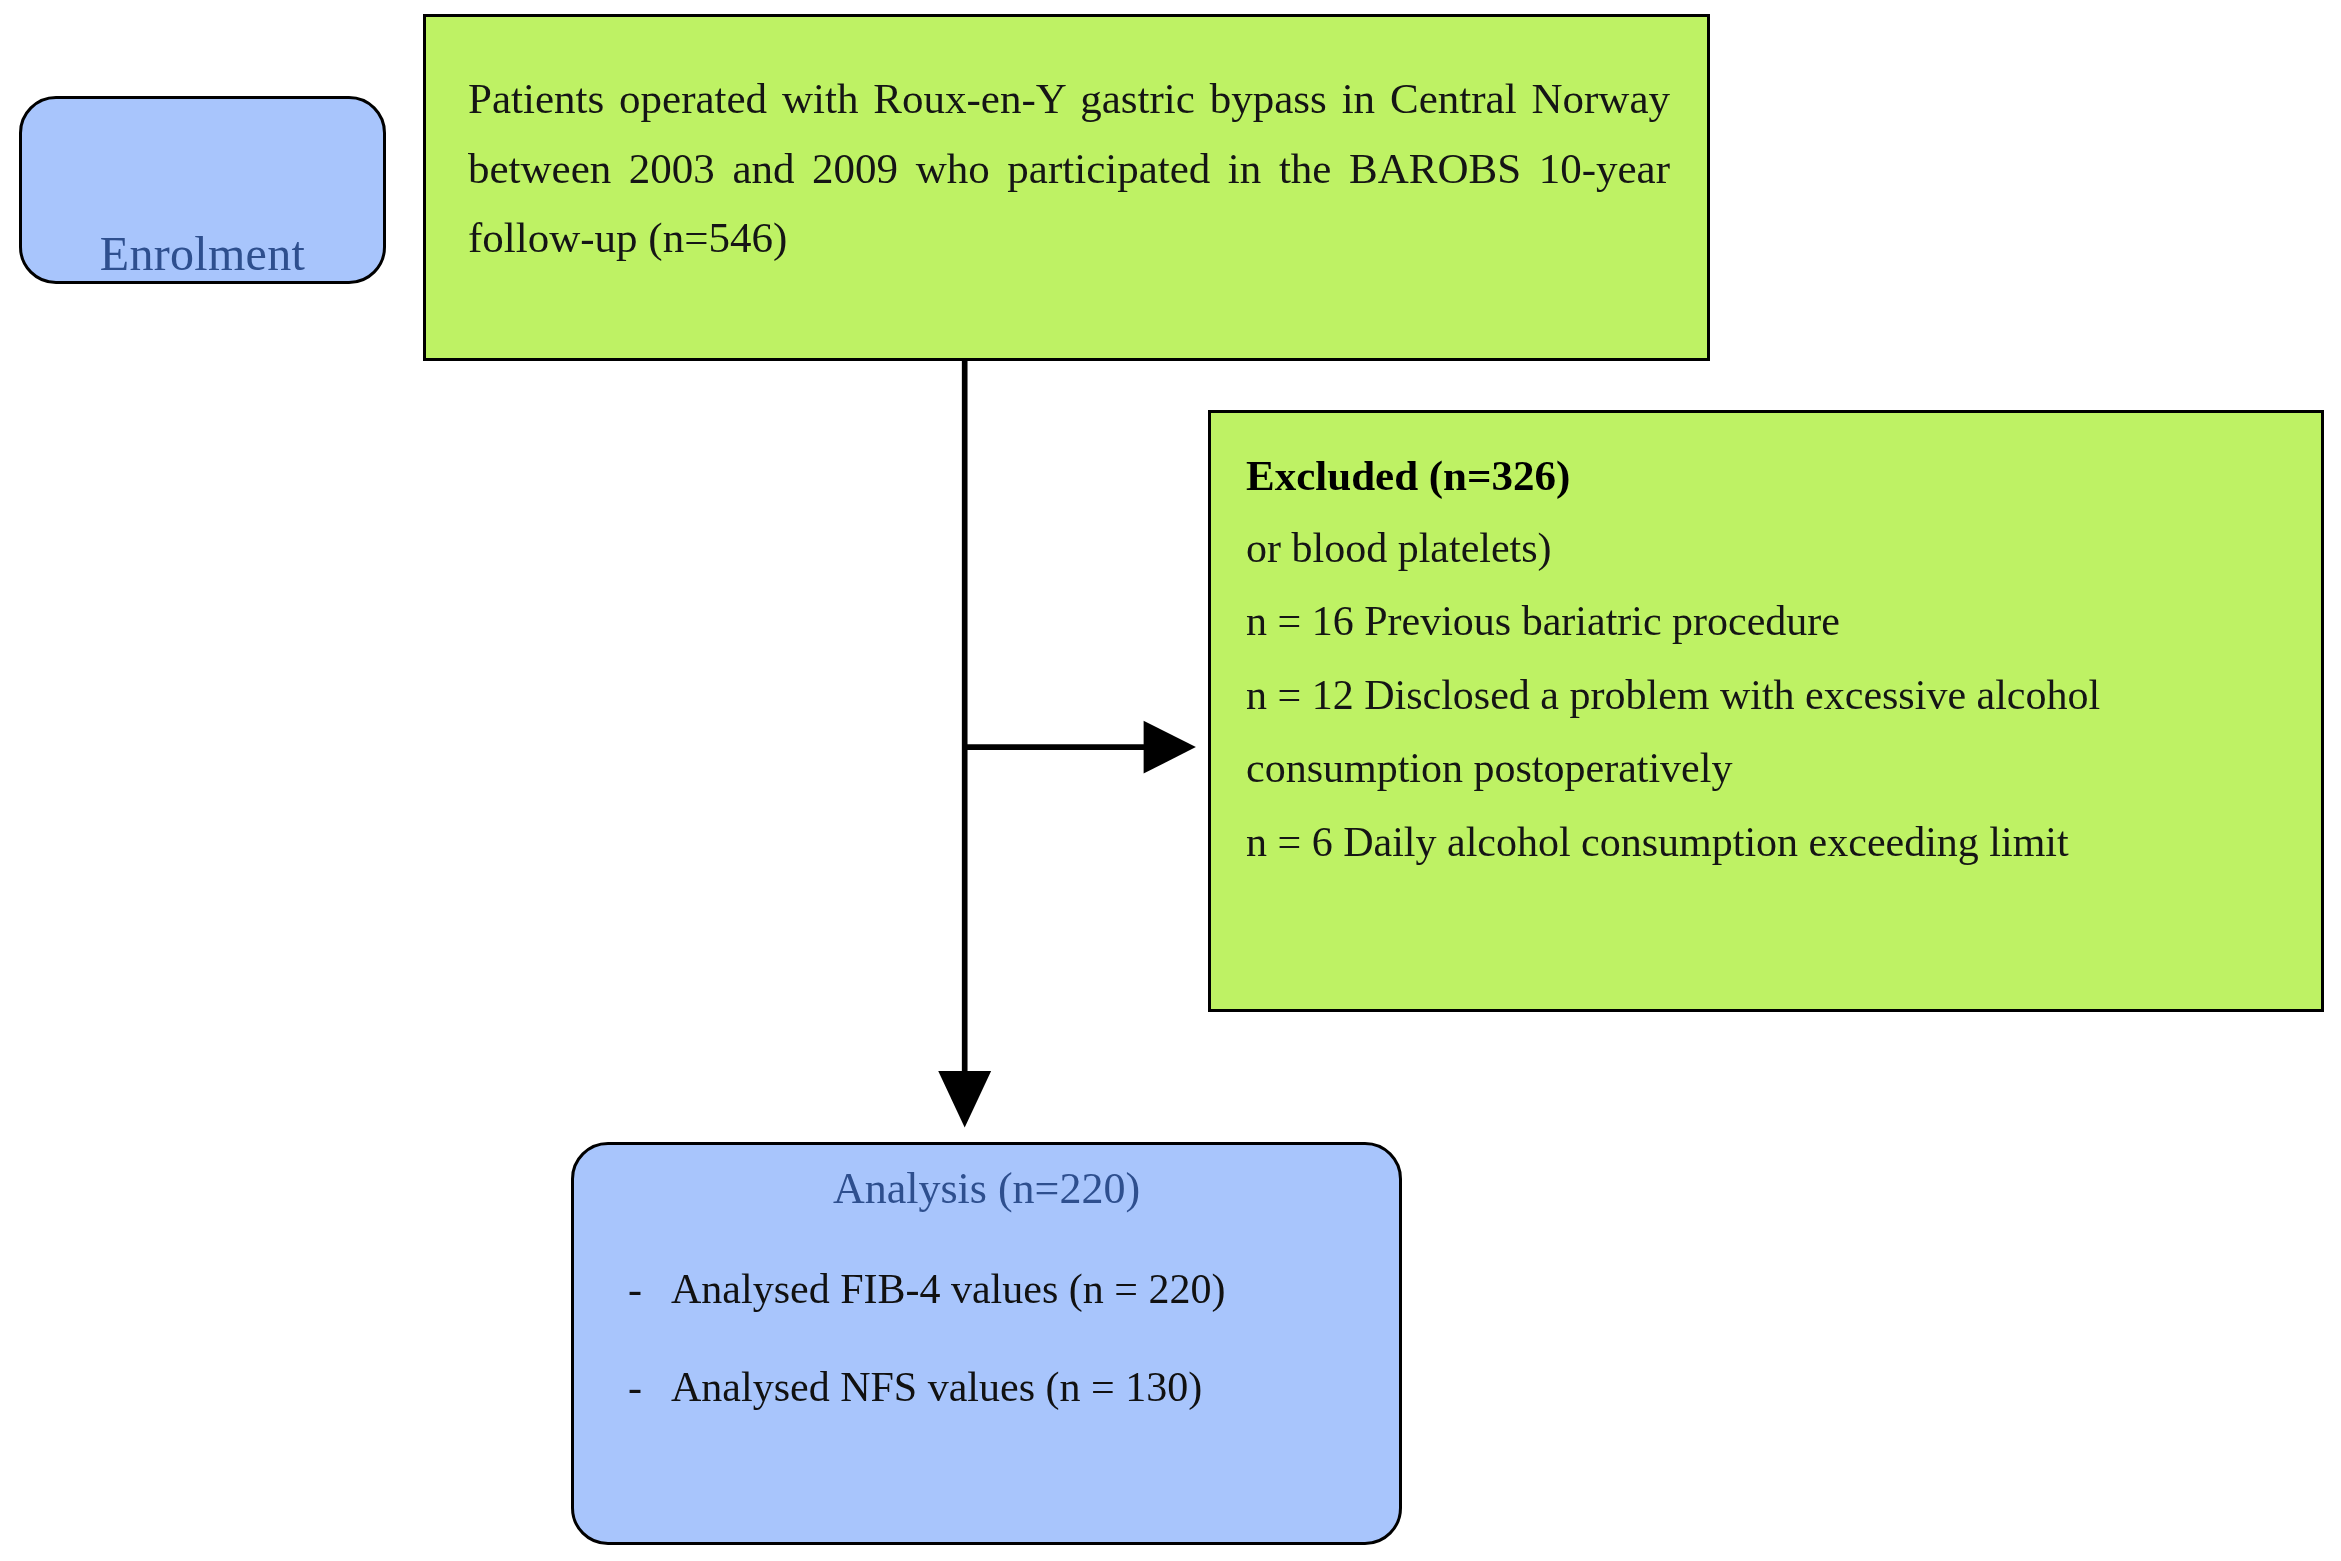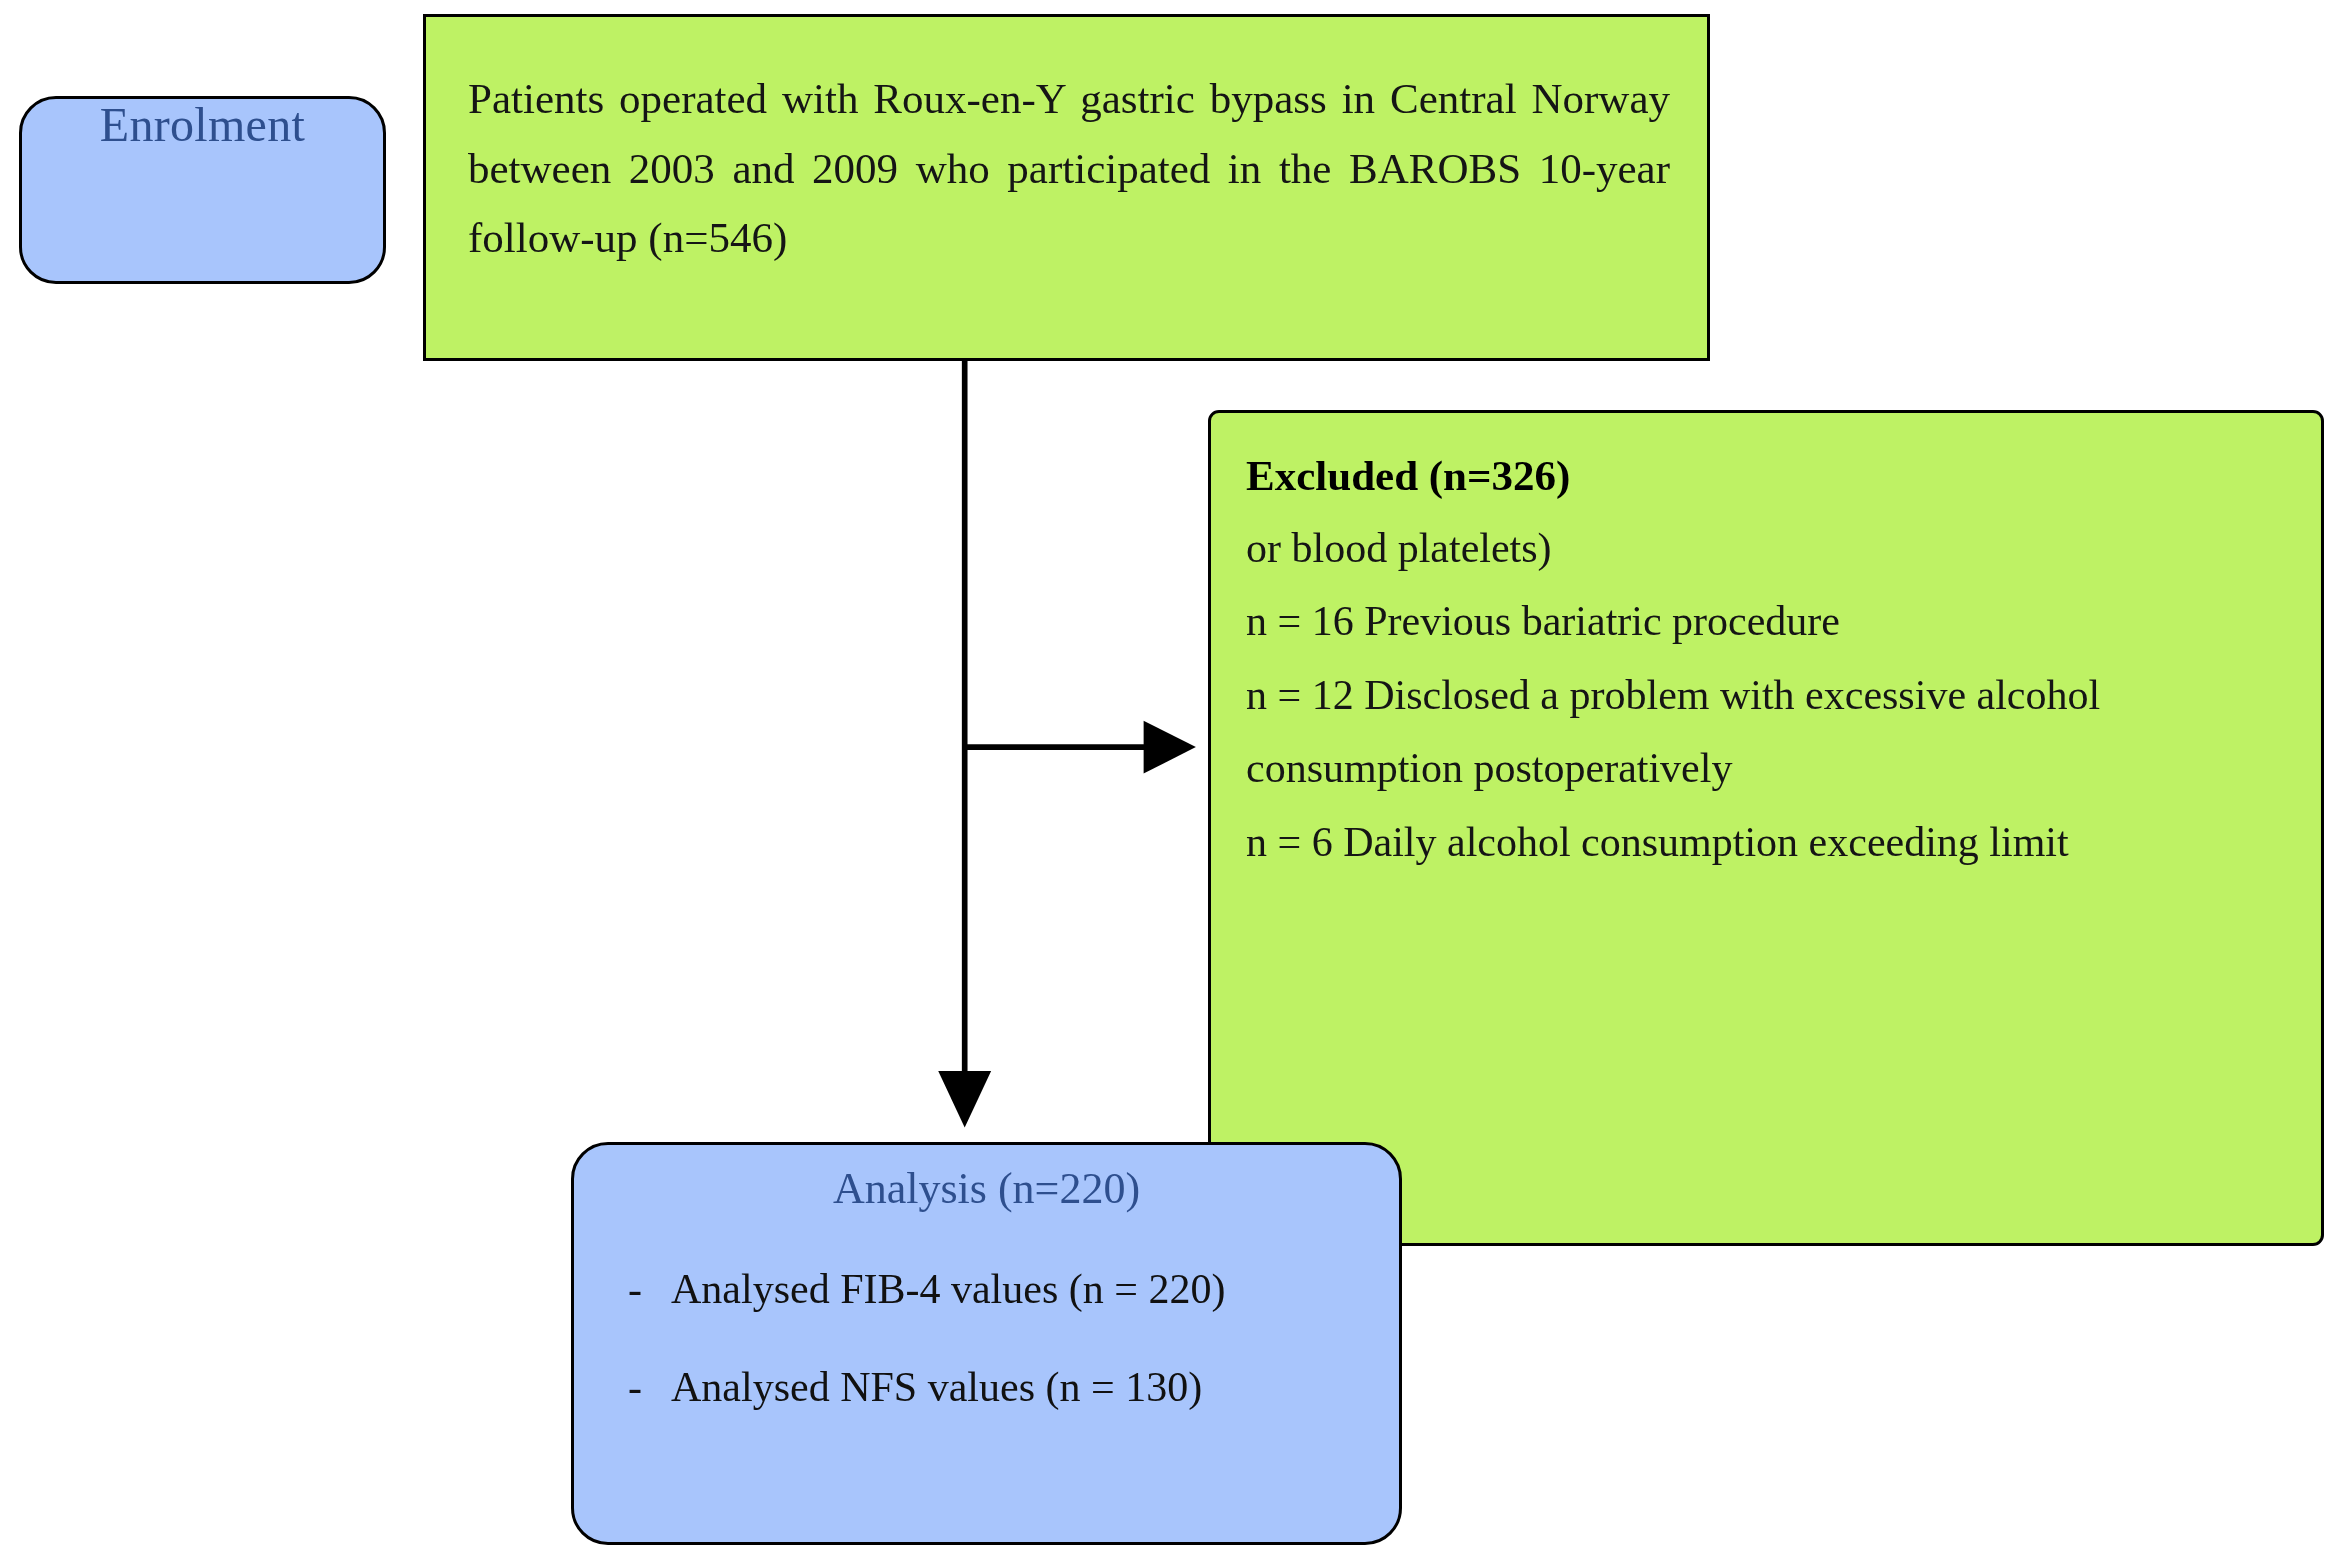--- a/index.html
+++ b/index.html
@@ -31,21 +31,21 @@
     background: #a8c5fc;
   }
 
   
   #enrolment-box {
     left: 19px;
     top: 96px;
     width: 367px;
     height: 188px;
     display: flex;
-    align-items: flex-start;
+    align-items: flex-end;
     justify-content: center;
   }
   #enrolment-label {
     color: #2e4f8e;
     font-size: 48px;
     line-height: 1.1;
     letter-spacing: 0.3px;
     white-space: nowrap;
   }
 
@@ -65,23 +65,22 @@
     text-align: justify;
     text-justify: inter-word;
     text-align-last: left;
   }
 
   
   #excluded-box {
     left: 1208px;
     top: 410px;
     width: 1116px;
-    height: 836px;
+    height: 602px;
     padding: 37px 21.4px 19px 35px;
-    border-radius: 11px;
   }
   #excluded-title {
     color: #000000;
     font-size: 43px;
     font-weight: bold;
     line-height: 1.2;
     margin-bottom: 21.4px;
   }
   .excluded-line {
     color: #151515;

